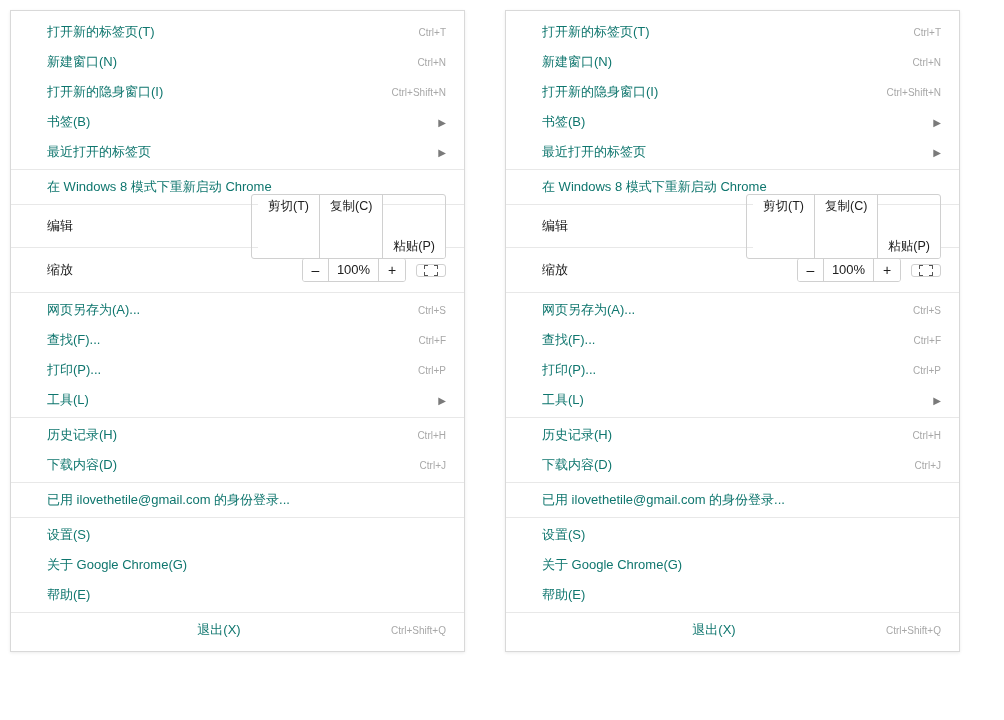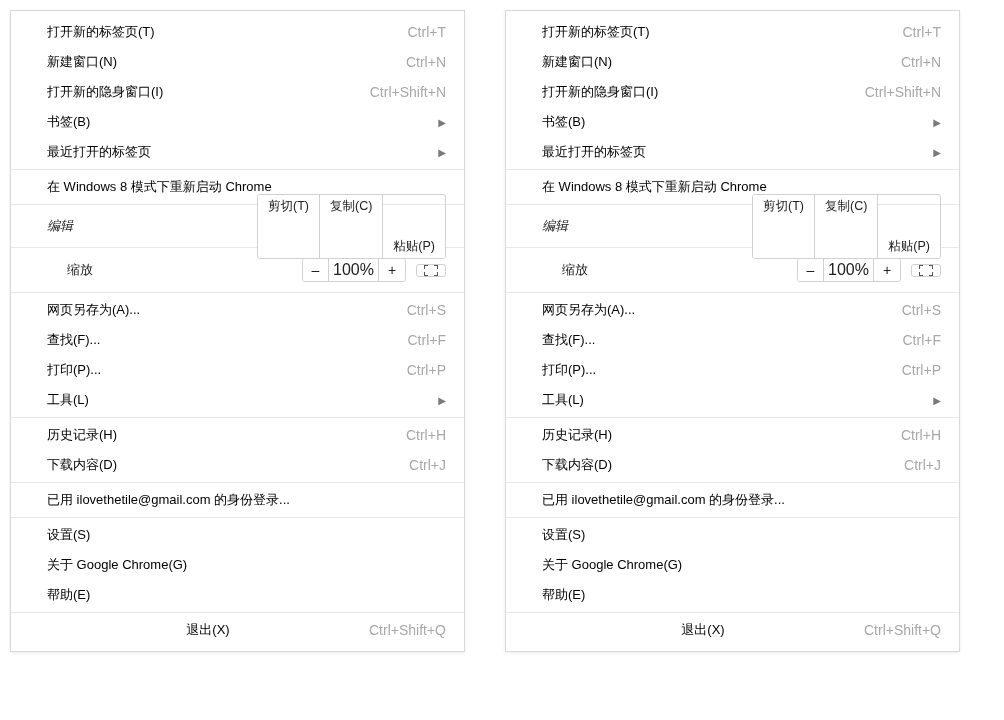--- a/index.html
+++ b/index.html
@@ -22,69 +22,70 @@
   }
   .section { border-bottom: 1px solid #e8e8e8; padding: 2px 0; }
   .section:last-child { border-bottom: none; text-align: center; }
   .item {
     display: flex;
     align-items: center;
     height: 30px;
     padding: 0 18px 0 36px;
     cursor: default;
   }
-  .item .label { flex: 1; color: #000000; }
-  .item .shortcut { color: #a8a8a8; font-size: 14px; }
+  .item .label { flex: 1; color: #0f766e; }
+  .item .shortcut { color: #a8a8a8; font-size: 10px; }
   .item .arrow { color: #7a7a7a; font-size: 10px; margin-left: 8px; }
   .row-edit {
     display: flex;
     align-items: center;
     height: 38px;
     padding: 0 18px 0 36px;
   }
-  .row-edit .label { flex: 1; font-style: italic; }
+  .row-edit .label { flex: 1; }
   .btn-group {
     display: flex;
     border: 1px solid #d0d0d0;
     border-radius: 3px;
     overflow: hidden;
+    padding-left: 6px;
   }
   .btn-group .btn {
     padding: 3px 10px;
     font-size: 12.5px;
     border-right: 1px solid #d0d0d0;
     background: #fff;
   }
   .btn-group .btn:last-child { border-right: none; margin-top: 40px; }
   .row-zoom {
     display: flex;
     align-items: center;
     height: 40px;
     padding: 0 18px 0 36px;
   }
-  .row-zoom .label { flex: 1; margin-left: 20px; }
+  .row-zoom .label { flex: 1; }
   .zoom-group {
     display: flex;
     border: 1px solid #d0d0d0;
     border-radius: 3px;
     overflow: hidden;
     align-items: stretch;
   }
   .zoom-btn {
     width: 26px;
     text-align: center;
     font-size: 14px;
     line-height: 22px;
     border-right: 1px solid #d0d0d0;
     background: #fff;
   }
   .zoom-val {
     width: 50px;
     text-align: center;
-    font-size: 16px;
+    font-size: 13px;
     line-height: 22px;
     border-right: 1px solid #d0d0d0;
     background: #fff;
   }
   .zoom-btn:last-child { border-right: none; }
   .fs-btn {
     width: 30px;
     border: 1px solid #d0d0d0;
     border-radius: 3px;
     margin-left: 10px;

